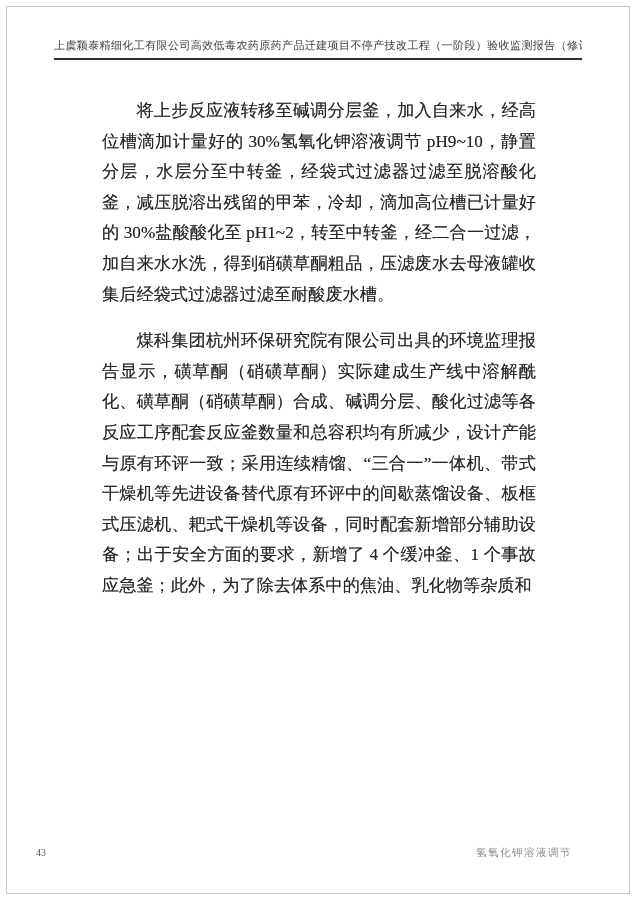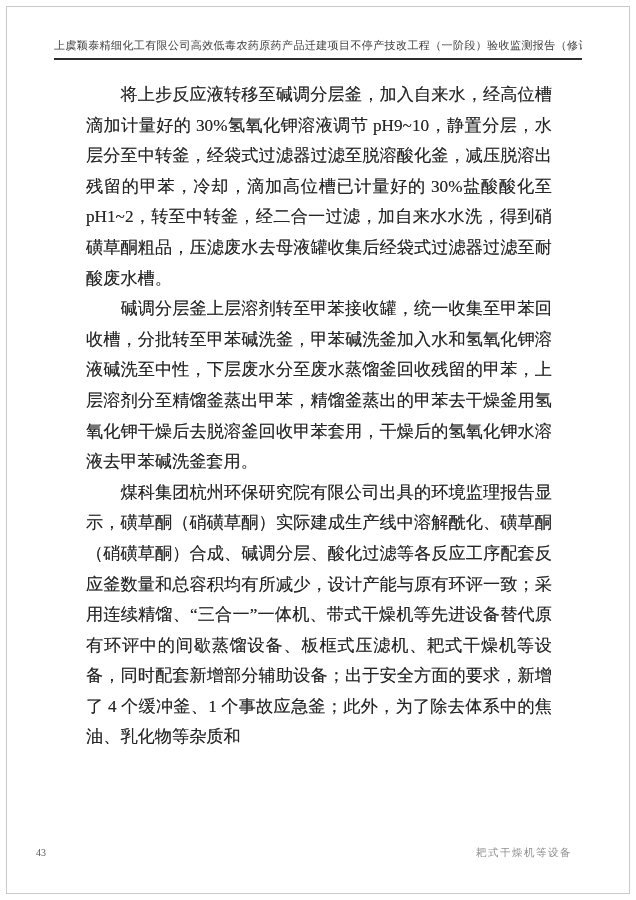--- a/index.html
+++ b/index.html
@@ -25,21 +25,21 @@
     white-space:nowrap;
     overflow:hidden;
   }
   .doc-body {
     position:absolute; left:86px; top:80px; width:466px;
     font-size:17.2px; line-height:30.6px;
     color:#262626;
     text-align:justify;
   }
   .doc-body p {
-    margin:0; padding:0;
+    margin:16px; padding:0;
     text-indent:2em;
     
     text-shadow:0 0 0.4px rgba(40,40,40,0.55);
   }
   .doc-footer-page {
     position:absolute; bottom:42px; left:0; width:100%;
     font-size:10px; color:#5a5a5a;padding-left:36px;
   }
   .doc-footer-stamp {
     position:absolute; bottom:40px; right:64px;
@@ -49,19 +49,18 @@
 </style>
 </head>
 <body>
 
 <div class="page-frame"></div>
 
 <div class="doc-header">上虞颖泰精细化工有限公司高效低毒农药原药产品迁建项目不停产技改工程（一阶段）验收监测报告（修订版）</div>
 
 <div class="doc-body">
   <p>将上步反应液转移至碱调分层釜，加入自来水，经高位槽滴加计量好的 30%氢氧化钾溶液调节 pH9~10，静置分层，水层分至中转釜，经袋式过滤器过滤至脱溶酸化釜，减压脱溶出残留的甲苯，冷却，滴加高位槽已计量好的 30%盐酸酸化至 pH1~2，转至中转釜，经二合一过滤，加自来水水洗，得到硝磺草酮粗品，压滤废水去母液罐收集后经袋式过滤器过滤至耐酸废水槽。</p>
-  <p>碱调分层釜上层溶剂转至甲苯接收罐，统一收集至甲苯回收槽，分批转至甲苯碱洗釜，甲苯碱洗釜加入水和氢氧化钾溶液碱洗至中性，下层废水分至废水蒸馏釜回收残留的甲苯，上层溶剂分至精馏釜蒸出甲苯，精馏釜蒸出的甲苯去干燥釜用氢氧化钾干燥后去脱溶釜回收甲苯套用，干燥后的氢氧化钾水溶液去甲苯碱洗釜套用。</p>
   <p>煤科集团杭州环保研究院有限公司出具的环境监理报告显示，磺草酮（硝磺草酮）实际建成生产线中溶解酰化、磺草酮（硝磺草酮）合成、碱调分层、酸化过滤等各反应工序配套反应釜数量和总容积均有所减少，设计产能与原有环评一致；采用连续精馏、“三合一”一体机、带式干燥机等先进设备替代原有环评中的间歇蒸馏设备、板框式压滤机、耙式干燥机等设备，同时配套新增部分辅助设备；出于安全方面的要求，新增了 4 个缓冲釜、1 个事故应急釜；此外，为了除去体系中的焦油、乳化物等杂质和</p>
 </div>
 
 <div class="doc-footer-page">43</div>
 
-<div class="doc-footer-stamp">耙式干燥机等设备</div>
+<div class="doc-footer-stamp">氢氧化钾溶液调节</div>
 
 </body></html>

